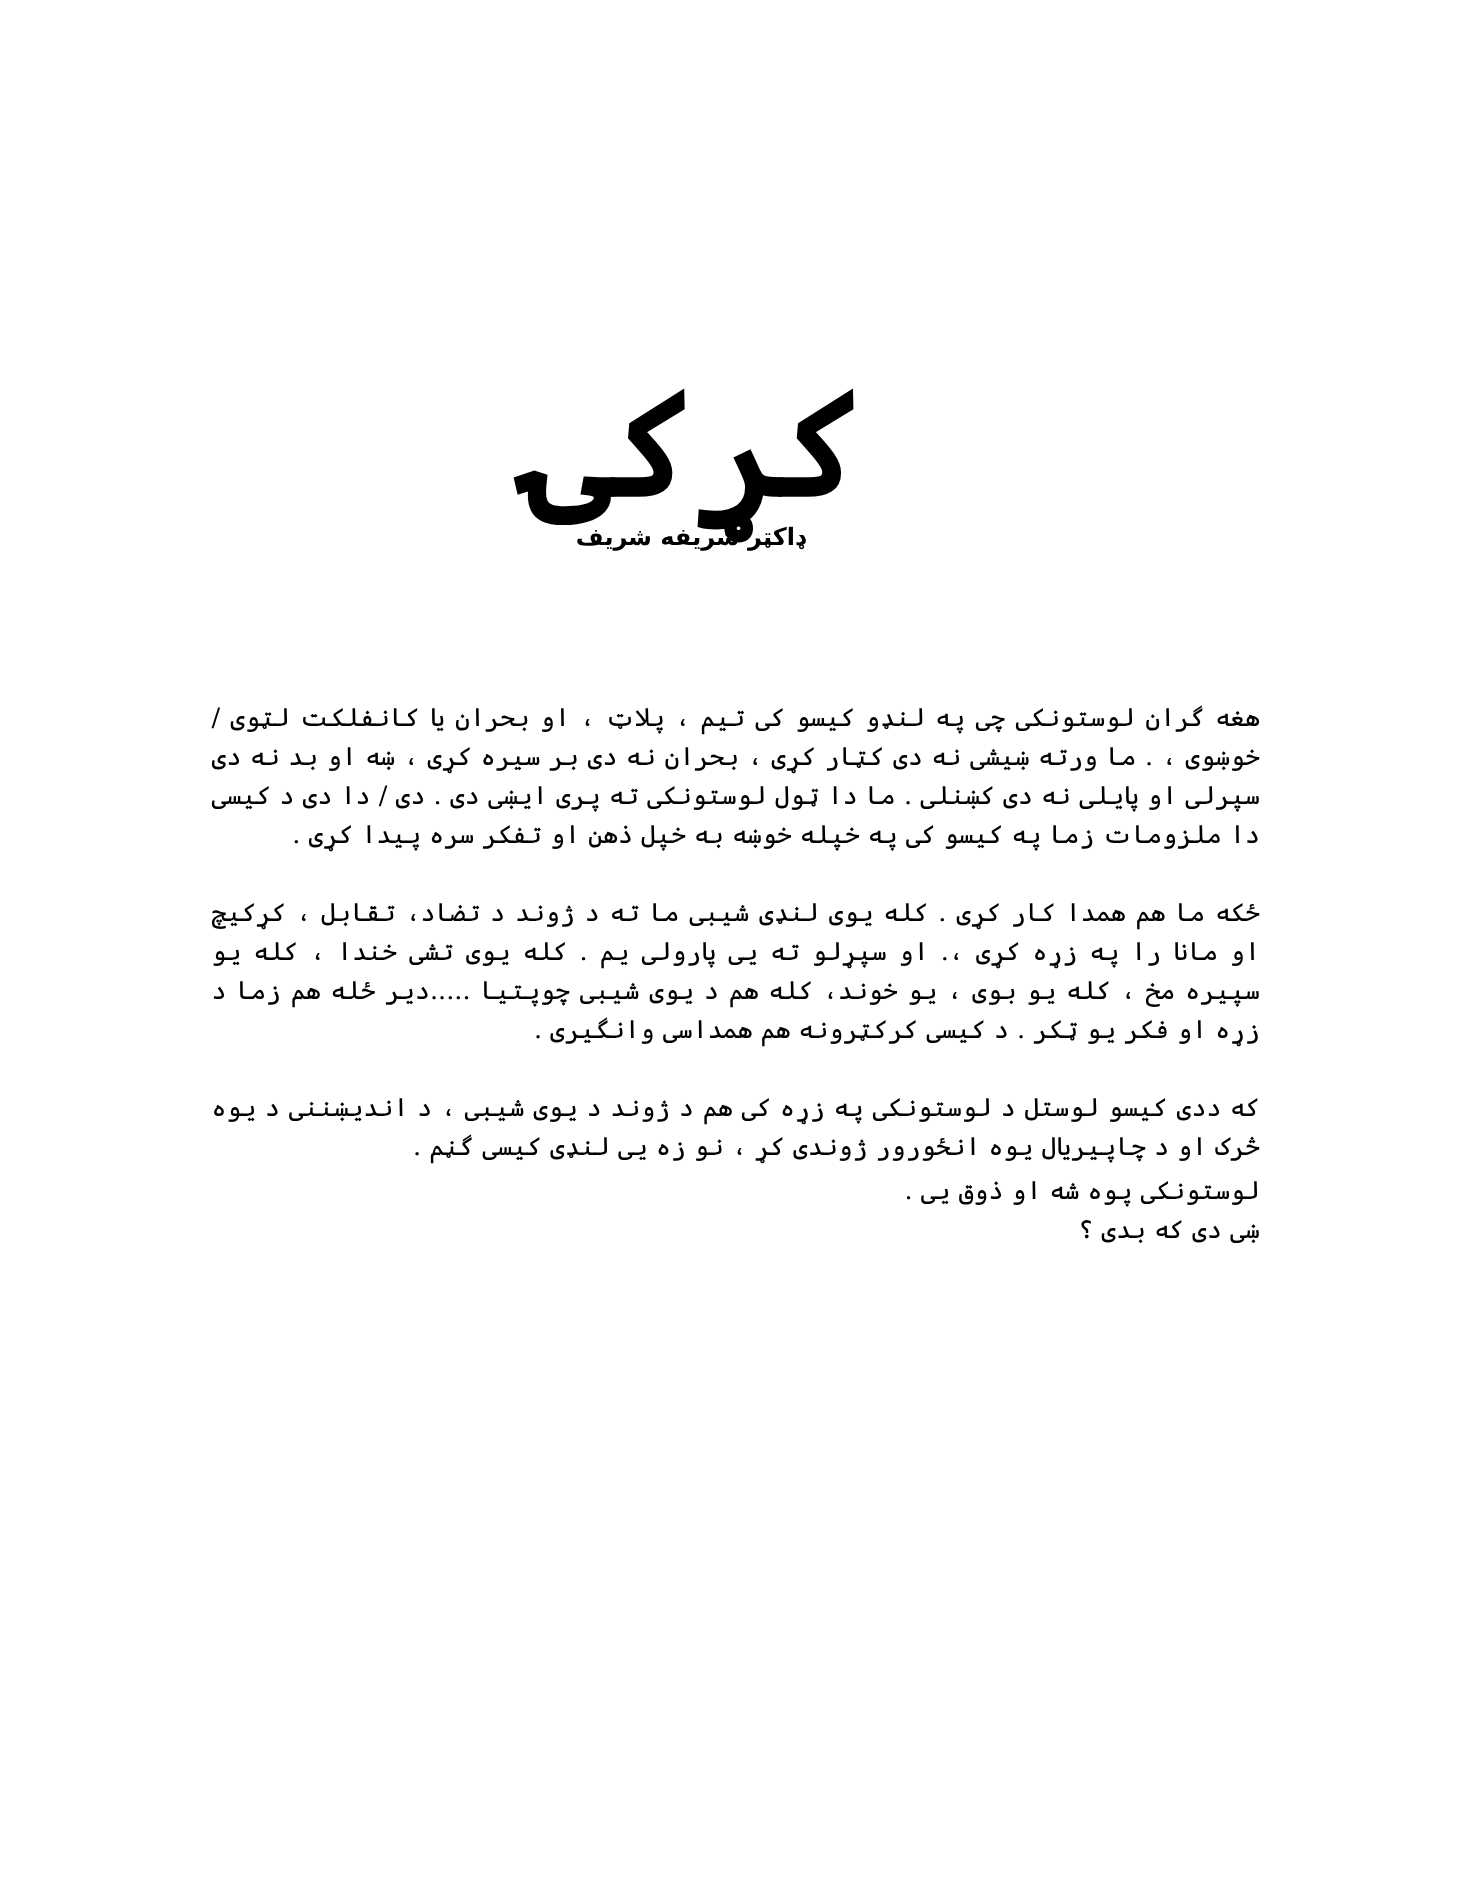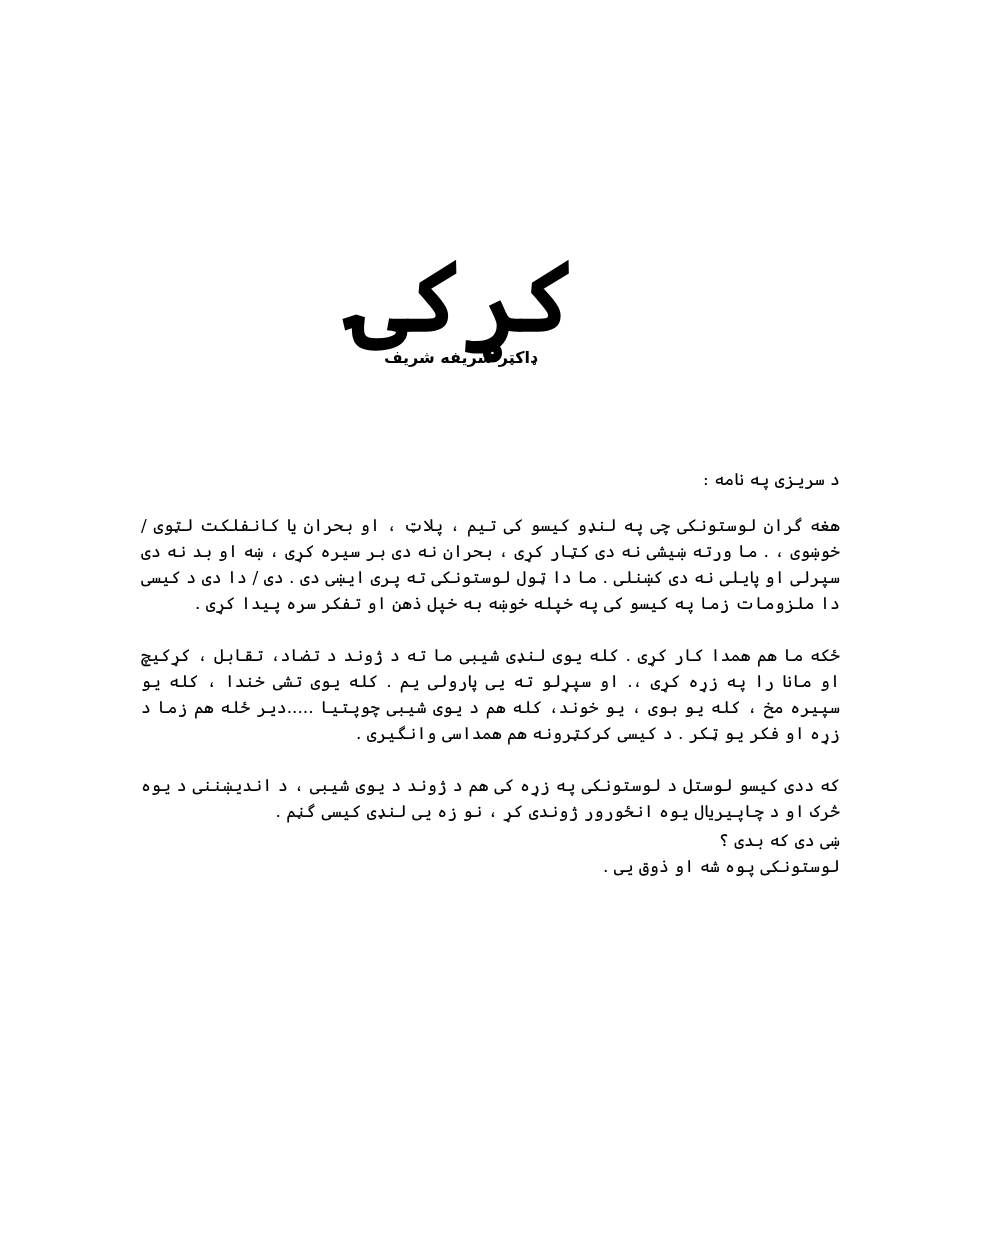--- a/index.html
+++ b/index.html
@@ -22,21 +22,21 @@
     background: #ffffff;
   }
 
   
   .doc-title {
     position: absolute;
     top: 178px;
     left: 0;
     right: 0;
     text-align: center;
-    font-family: Liberation Sans, sans-serif;
+    font-family: Liberation Serif, serif;
     font-size: 96px;
     line-height: 1.15;
     font-weight: 700;
     color: #000000;
     direction: rtl;
     unicode-bidi: isolate;
     letter-spacing: 0;
     padding-right: 52px;
     box-sizing: border-box;
   }
@@ -111,27 +111,26 @@
 <body>
 
 <div class="page">
 
   <h1 class="doc-title">کړکۍ</h1>
 
   <div class="doc-author">ډاکټر شریفه شریف</div>
 
   <div class="body-block">
 
-    <p class="salutation">د سریزی په نامه :</p>
 
     <p class="para">هغه گران لوستونکی  چی په  لنډو کیسو کی  تیم ، پلاټ ، او بحران یا کانفلکت لټوی /خوښوی ،  .  ما ورته  ښیشی نه دی کټار کړی ، بحران نه دی بر سیره کړی ، ښه او بد نه دی سپرلی او پایلی نه دی کښنلی  .  ما دا ټول لوستونکی ته پری ایښی دی . دی / دا دی  د کیسی دا ملزومات زما په کیسو کی په  خپله  خوښه به خپل  ذهن او تفکر سره پیدا کړی .</p>
 
     <p class="para">ځکه ما هم همدا کار کړی . کله  یوی  لنډی  شیبی   ما ته   د  ژوند د تضاد، تقابل ، کړکیچ او مانا  را په زړه کړی ،. او سپړلو ته یی پارولی  یم . کله یوی  تشی  خندا ، کله یو سپیره مخ ، کله یو بوی ، یو خوند،  کله هم د یوی شیبی چوپتیا .....دیر ځله هم زما د زړه او فکر یو ټکر . د کیسی کرکټرونه هم همداسی وانگیری .</p>
 
     <p class="para no-gap">که ددی کیسو لوستل د لوستونکی  په زړه کی هم د ژوند د یوی شیبی ، د اندیښننی  د یوه  څرک او د چاپیریال  یوه انځورور ژوندی کړ ، نو زه یی لنډی کیسی  گڼم .</p>
 
     <div class="closing-block">
+      <p class="closing-line">لوستونکی پوه شه او ذوق یی .</p>
       <p class="closing-line">ښی دی که بدی ؟</p>
-      <p class="closing-line">لوستونکی پوه شه او ذوق یی .</p>
     </div>
 
   </div>
 </div>
 
 </body></html>

